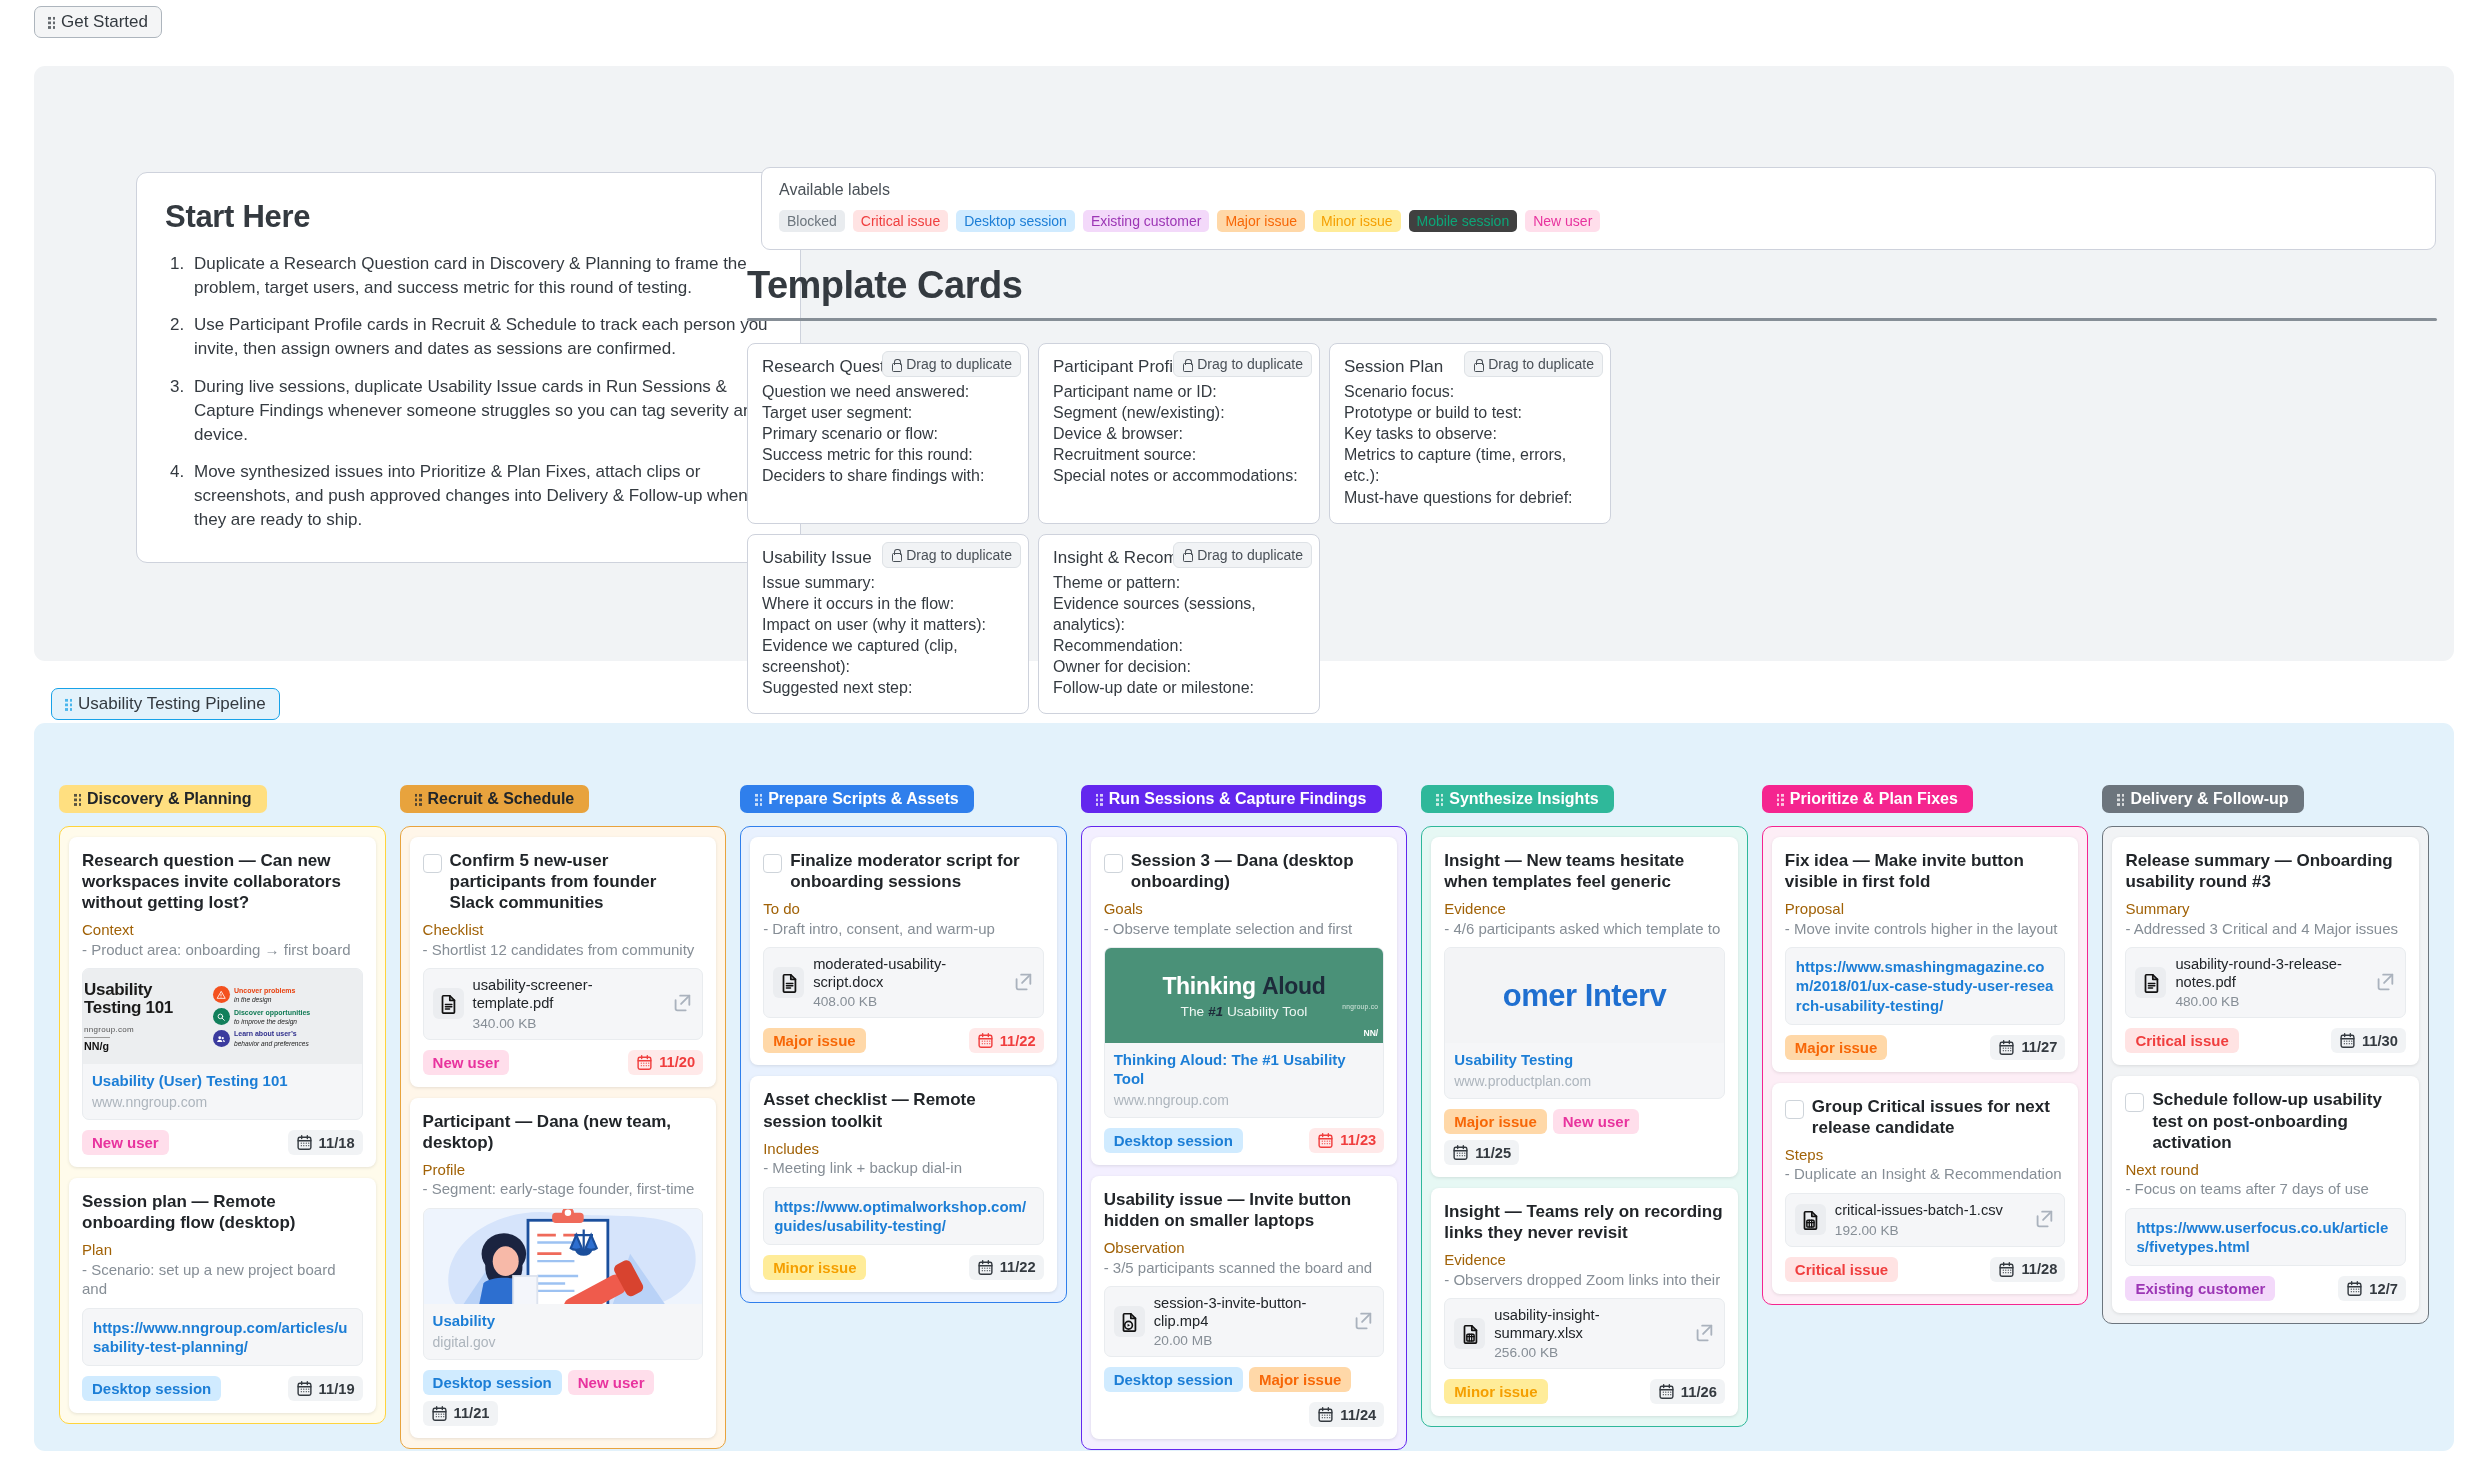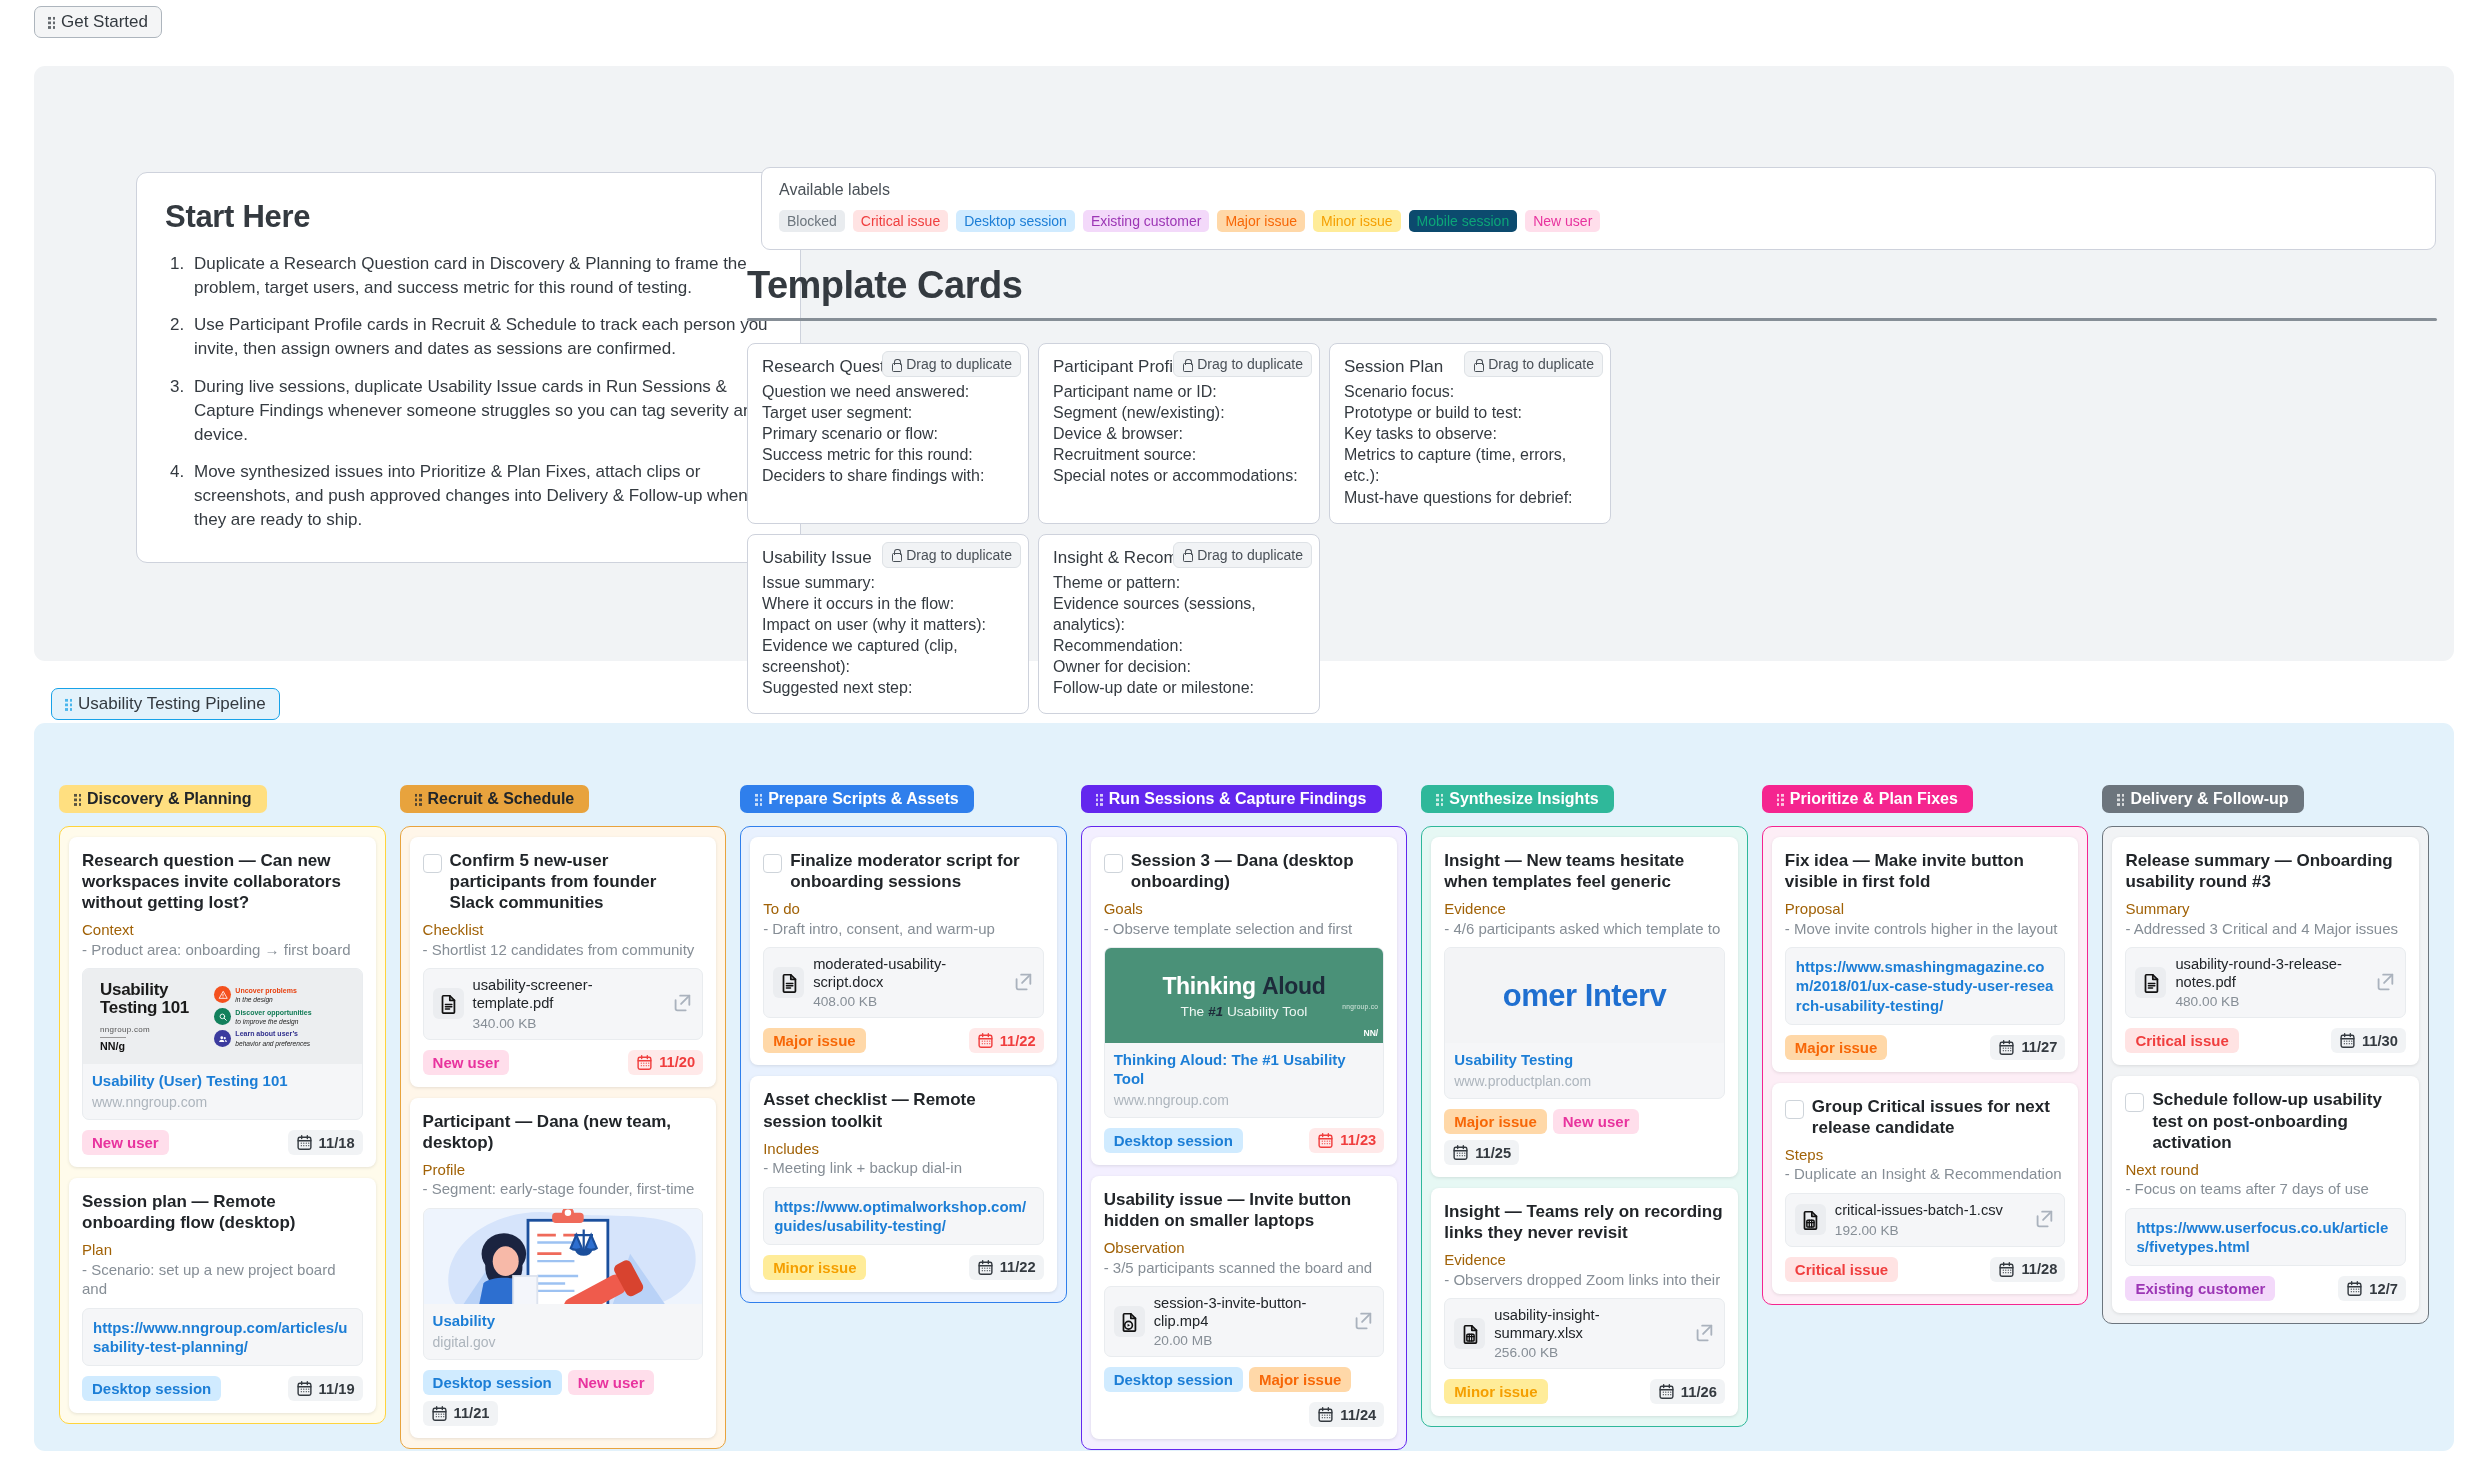--- a/index.html
+++ b/index.html
@@ -21,21 +21,21 @@
   }
   .chip-sm { font-size: 14px; padding: 3px 8px; border-radius: 5px; font-weight: 400; }
 
   
   .lb-blocked   { background:#e9ecef; color:#6c757d; }
   .lb-critical  { background:#ffe3e3; color:#f03e3e; }
   .lb-desktop   { background:#d0ebff; color:#1c7ed6; }
   .lb-existing  { background:#f3d9fa; color:#9c36b5; }
   .lb-major     { background:#ffd8a8; color:#f76707; }
   .lb-minor     { background:#ffec99; color:#f59f00; }
-  .lb-mobile    { background:#0c4a6e; color:#0ca678; }
+  .lb-mobile    { background:#404040; color:#0ca678; }
   .lb-newuser   { background:#ffdeeb; color:#e8339e; }
 
   
   .tab-btn {
     position:absolute;
     display:inline-flex; align-items:center; gap:6px;
     background:#f4f5f6; border:1.5px solid #adb5bd;
     border-radius:7px; padding:5px 13px;
     font-size:17px; color:#343a40;
   }
@@ -166,21 +166,21 @@
   .k-spacer { flex:1; }
   .due {
     display:inline-flex; align-items:center; gap:6px;
     background:#f1f3f5; border-radius:6px; padding:4px 8px;
     font-size:14.7px; font-weight:700; color:#343a40;
   }
   .due.overdue { background:#ffe9e9; color:#f03e3e; }
   .cal { width:17px; height:17px; flex:none; }
 
   
-  .nng { background:#eceef0; width:100%; height:100%; display:flex; padding:8px 17px; gap:5px; }
+  .nng { background:#eceef0; width:100%; height:100%; display:flex; padding:8px 1px; gap:5px; }
   .nng .left { flex:1.05; display:flex; flex-direction:column; justify-content:center; }
   .nng .big { font-size:17px; font-weight:700; color:#1a1a1a; line-height:1.06; letter-spacing:-0.3px; }
   .nng .dom { font-size:8px; color:#555; margin-top:7px; letter-spacing:0.3px; }
   .nng .hr { width:26px; height:1px; background:#999; margin:3px 0 2.5px 0; }
   .nng .nn { font-size:10.7px; font-weight:700; color:#111; }
   .nng .right { flex:1.25; display:flex; flex-direction:column; justify-content:center; gap:3.6px; }
   .nng .row { display:flex; align-items:center; gap:4px; }
   .nng .dot { width:17px; height:17px; border-radius:50%; flex:none; display:flex; align-items:center; justify-content:center; }
   .nng .rt { font-size:7px; font-weight:700; line-height:1.18; }
   .nng .rs { font-size:6.6px; font-style:italic; color:#222; line-height:1.18; font-weight:400; }

